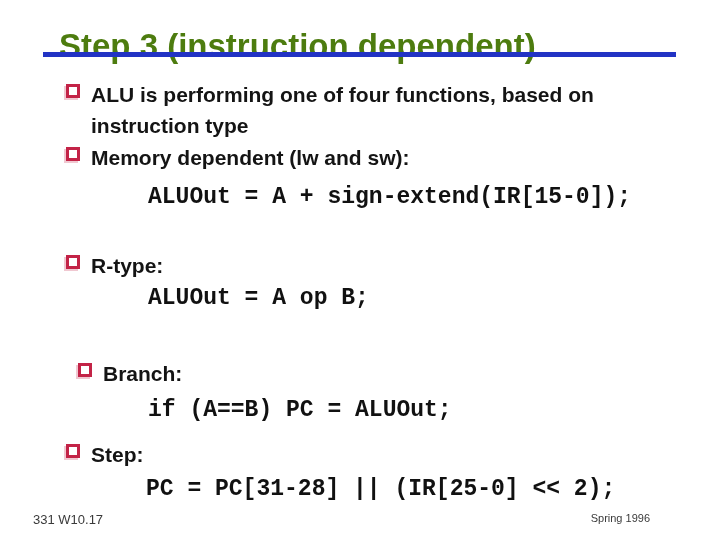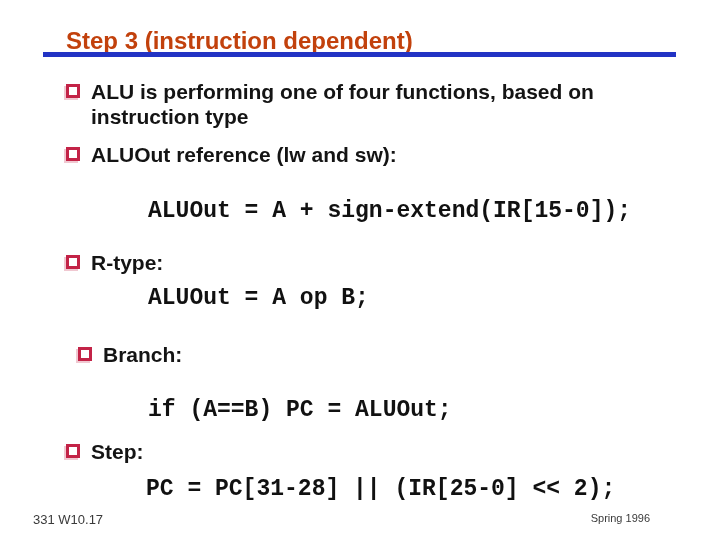--- a/index.html
+++ b/index.html
@@ -12,25 +12,25 @@
     width: 720px;
     height: 540px;
     background: #ffffff;
     overflow: hidden;
     font-family: "Liberation Sans", sans-serif;
   }
 
   
   .title {
     position: absolute;
-    left: 66px;
+    left: 59px;
     top: 27px;
-    font-size: 24px;
+    font-size: 33px;
     font-weight: 700;
-    color: #c2410c;
+    color: #4d7c0f;
     white-space: nowrap;
   }
   .title-rule {
     position: absolute;
     left: 43px;
     top: 52px;
     width: 633px;
     height: 5px;
     background: #2233c4;
   }
@@ -49,41 +49,41 @@
     border: 3px solid #c32347;
     background: #ffffff;
     box-shadow: -2px 2px 0 rgba(195, 35, 71, 0.25);
     margin-top: 5px;
     margin-right: 11px;
   }
   .bullet-text {
     font-size: 21px;
     font-weight: 700;
     color: #141414;
-    line-height: 25px;
+    line-height: 31px;
     width: 560px;
   }
 
   .r1 { top: 79px; }
   .r2 { top: 142px; }
   .r3 { top: 250px; }
-  .r4 { top: 342px; padding-left: 12px; }
+  .r4 { top: 358px; padding-left: 12px; }
   .r5 { top: 439px; }
 
   
   .code-line {
     position: absolute;
     left: 148px;
     font-family: "Liberation Mono", monospace;
     font-size: 23px;
     font-weight: 700;
     color: #111111;
     white-space: nowrap;
   }
-  .c1 { top: 184px; margin-top: 14px; }
+  .c1 { top: 184px; }
   .c2 { top: 285px; }
   .c3 { top: 397px; }
   .c4 { top: 476px; left: 146px; }
 
   
   .footer-left {
     position: absolute;
     left: 33px;
     top: 512px;
     font-size: 13px;
@@ -109,21 +109,21 @@
   <div class="title">Step 3 (instruction dependent)</div>
   <div class="title-rule"></div>
 
   <div class="bullet-row r1">
     <span class="bullet-sq"></span>
     <span class="bullet-text">ALU is performing one of four functions, based on instruction type</span>
   </div>
 
   <div class="bullet-row r2">
     <span class="bullet-sq"></span>
-    <span class="bullet-text">ALUOut reference (lw and sw):</span>
+    <span class="bullet-text">Memory dependent (lw and sw):</span>
   </div>
   <div class="code-line c1">ALUOut = A + sign-extend(IR[15-0]);</div>
 
   <div class="bullet-row r3">
     <span class="bullet-sq"></span>
     <span class="bullet-text">R-type:</span>
   </div>
   <div class="code-line c2">ALUOut = A op B;</div>
 
   <div class="bullet-row r4">

